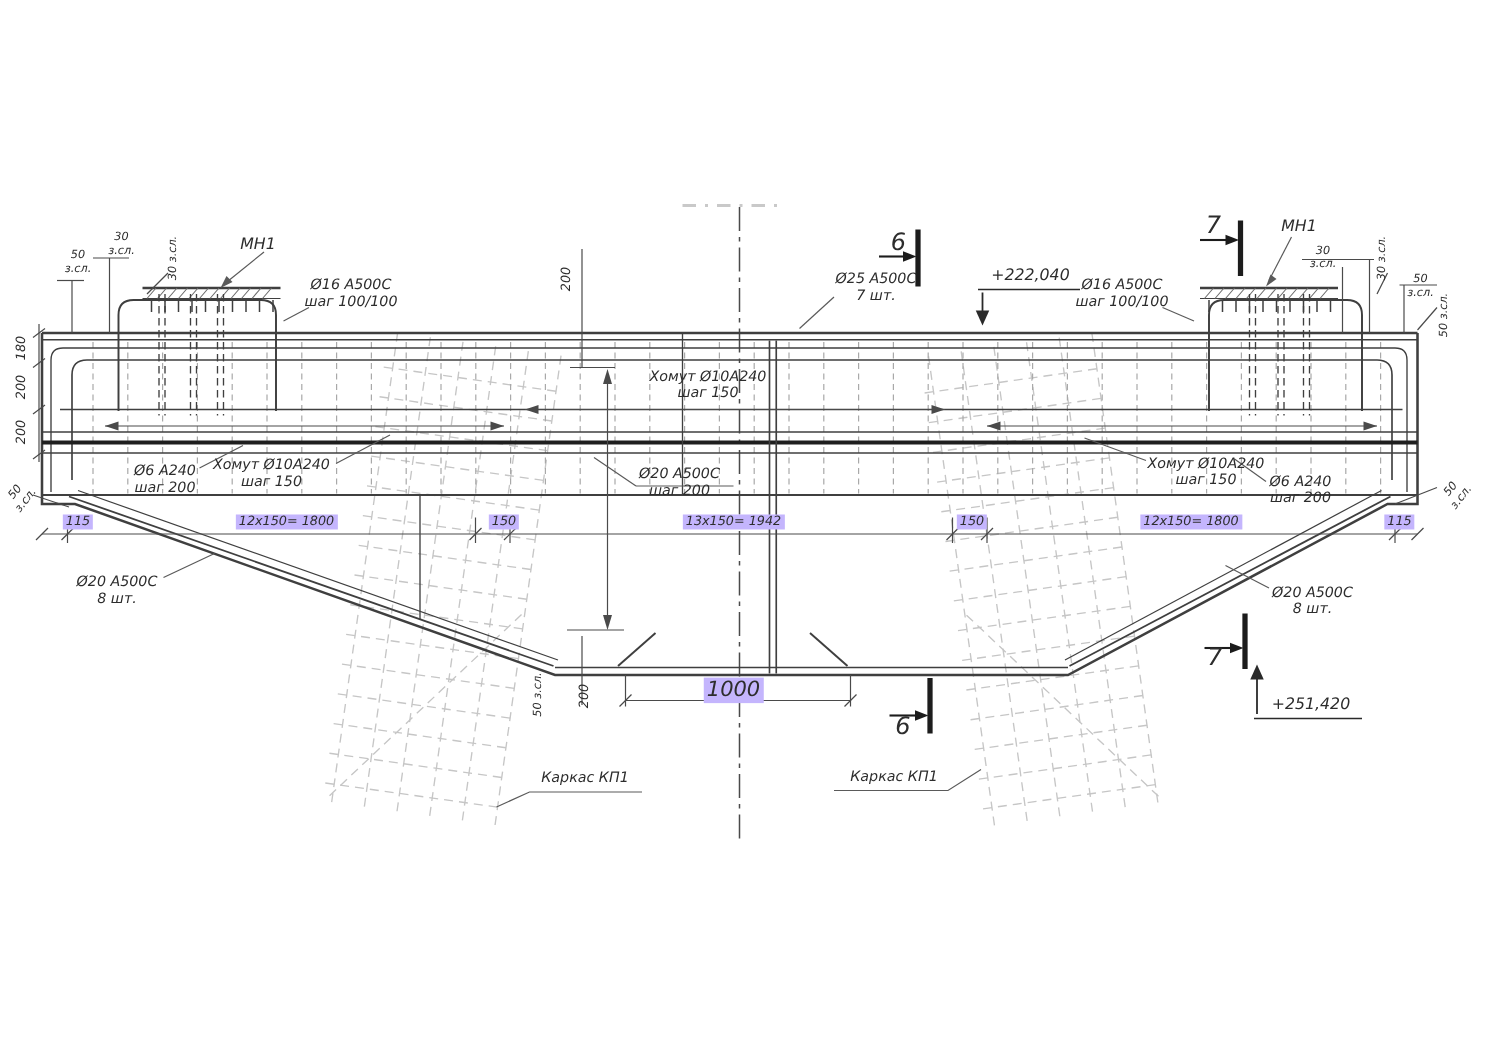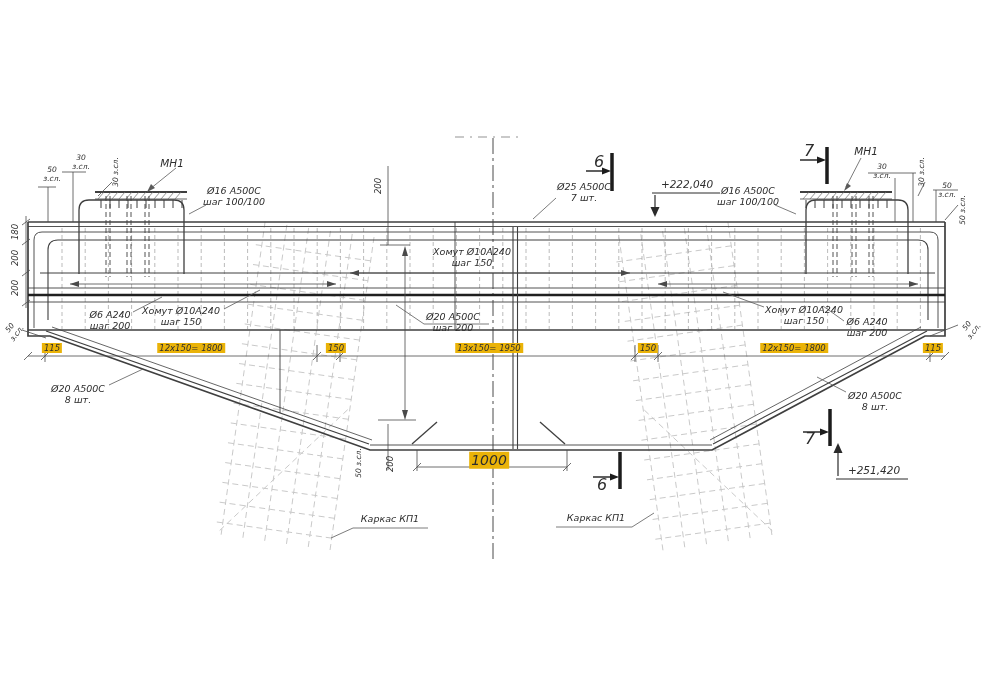--- a/index.html
+++ b/index.html
@@ -2,21 +2,21 @@
 <html><head>
 <meta charset="utf-8">
 <style>
   html,body{margin:0;padding:0;background:#ffffff;}
   #stage{position:relative;width:1000px;height:700px;background:#ffffff;overflow:hidden;
          font-family:"DejaVu Sans",sans-serif;}
   #cad{position:absolute;left:0;top:0;}
   #labels{position:absolute;left:0;top:0;width:1000px;height:700px;pointer-events:none;}
   .lbl{position:absolute;font-style:italic;color:#2d2d2d;white-space:pre;text-align:center;
        line-height:1.18;transform-origin:center center;}
-  .lbl.bg{background:#eab308;padding:0 2px;}
+  .lbl.bg{background:#c4b5fd;padding:0 2px;}
 </style>
 </head>
 <body>
 
 <div id="stage">
   <svg id="cad" width="1000" height="700" viewBox="0 0 1000 700">
 
     <g id="gCages">
         <g transform="rotate(8 298 390)">
           <line x1="242" y1="228" x2="242" y2="548" stroke="#c6c6c6" stroke-width="0.9" stroke-dasharray="6,4"></line>
@@ -334,21 +334,21 @@
 шаг 200</div>
       <div class="lbl" style="left: 78px; top: 394px; font-size: 9.5px; transform: translate(-50%, -50%);">Ø20 A500C
 8 шт.</div>
       <div class="lbl" style="left: 875px; top: 401px; font-size: 9.5px; transform: translate(-50%, -50%);">Ø20 A500C
 8 шт.</div>
       <div class="lbl" style="left: 390px; top: 519px; font-size: 9.5px; transform: translate(-50%, -50%);">Каркас КП1</div>
       <div class="lbl" style="left: 596px; top: 518px; font-size: 9.5px; transform: translate(-50%, -50%);">Каркас КП1</div>
       <div class="lbl bg" style="left: 52px; top: 348px; font-size: 8.5px; transform: translate(-50%, -50%);">115</div>
       <div class="lbl bg" style="left: 191px; top: 348px; font-size: 8.5px; transform: translate(-50%, -50%);">12x150= 1800</div>
       <div class="lbl bg" style="left: 336px; top: 348px; font-size: 8.5px; transform: translate(-50%, -50%);">150</div>
-      <div class="lbl bg" style="left: 489px; top: 348px; font-size: 8.5px; transform: translate(-50%, -50%);">13x150= 1950</div>
+      <div class="lbl bg" style="left: 489px; top: 348px; font-size: 8.5px; transform: translate(-50%, -50%);">13x150= 1942</div>
       <div class="lbl bg" style="left: 648px; top: 348px; font-size: 8.5px; transform: translate(-50%, -50%);">150</div>
       <div class="lbl bg" style="left: 794px; top: 348px; font-size: 8.5px; transform: translate(-50%, -50%);">12x150= 1800</div>
       <div class="lbl bg" style="left: 933px; top: 348px; font-size: 8.5px; transform: translate(-50%, -50%);">115</div>
       <div class="lbl bg" style="left: 489px; top: 460px; font-size: 14px; transform: translate(-50%, -50%);">1000</div>
       <div class="lbl" style="left: 15px; top: 232px; font-size: 8.5px; transform: translate(-50%, -50%) rotate(-90deg);">180</div>
       <div class="lbl" style="left: 15px; top: 258px; font-size: 8.5px; transform: translate(-50%, -50%) rotate(-90deg);">200</div>
       <div class="lbl" style="left: 15px; top: 288px; font-size: 8.5px; transform: translate(-50%, -50%) rotate(-90deg);">200</div>
       <div class="lbl" style="left: 378px; top: 186px; font-size: 8.5px; transform: translate(-50%, -50%) rotate(-90deg);">200</div>
       <div class="lbl" style="left: 390px; top: 464px; font-size: 8.5px; transform: translate(-50%, -50%) rotate(-90deg);">200</div>
       <div class="lbl" style="left: 359px; top: 463px; font-size: 7.5px; transform: translate(-50%, -50%) rotate(-90deg);">50 з.сл.</div>

